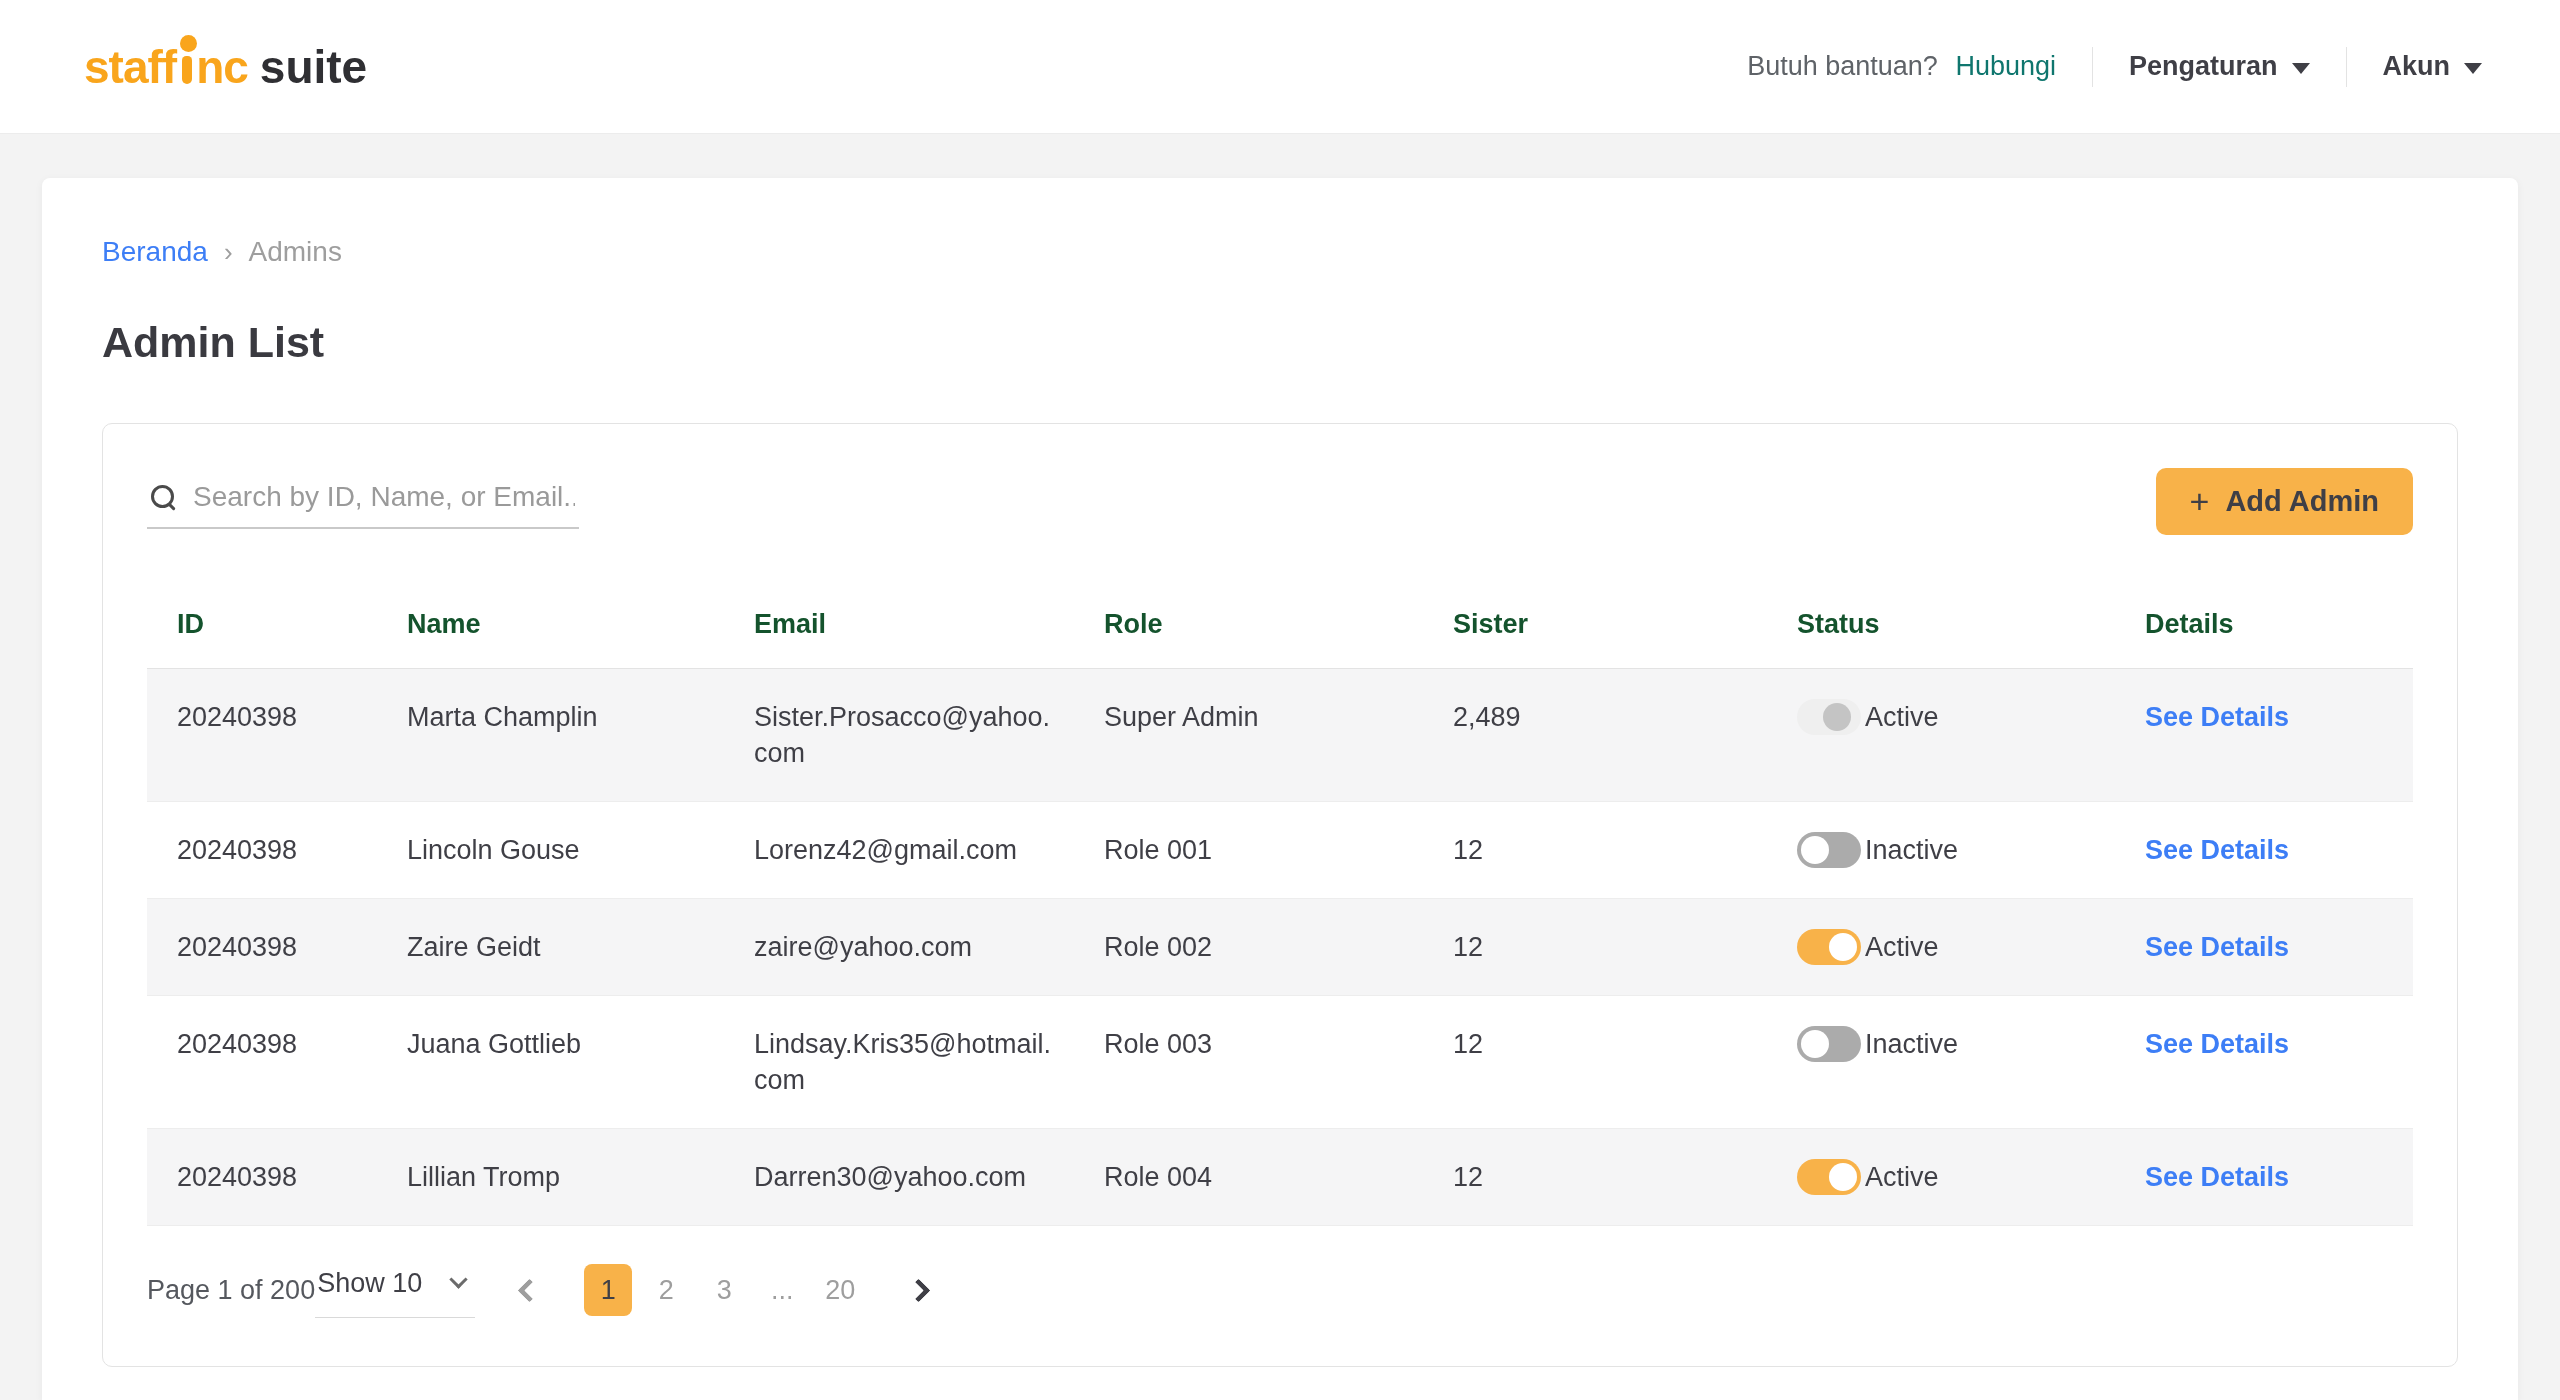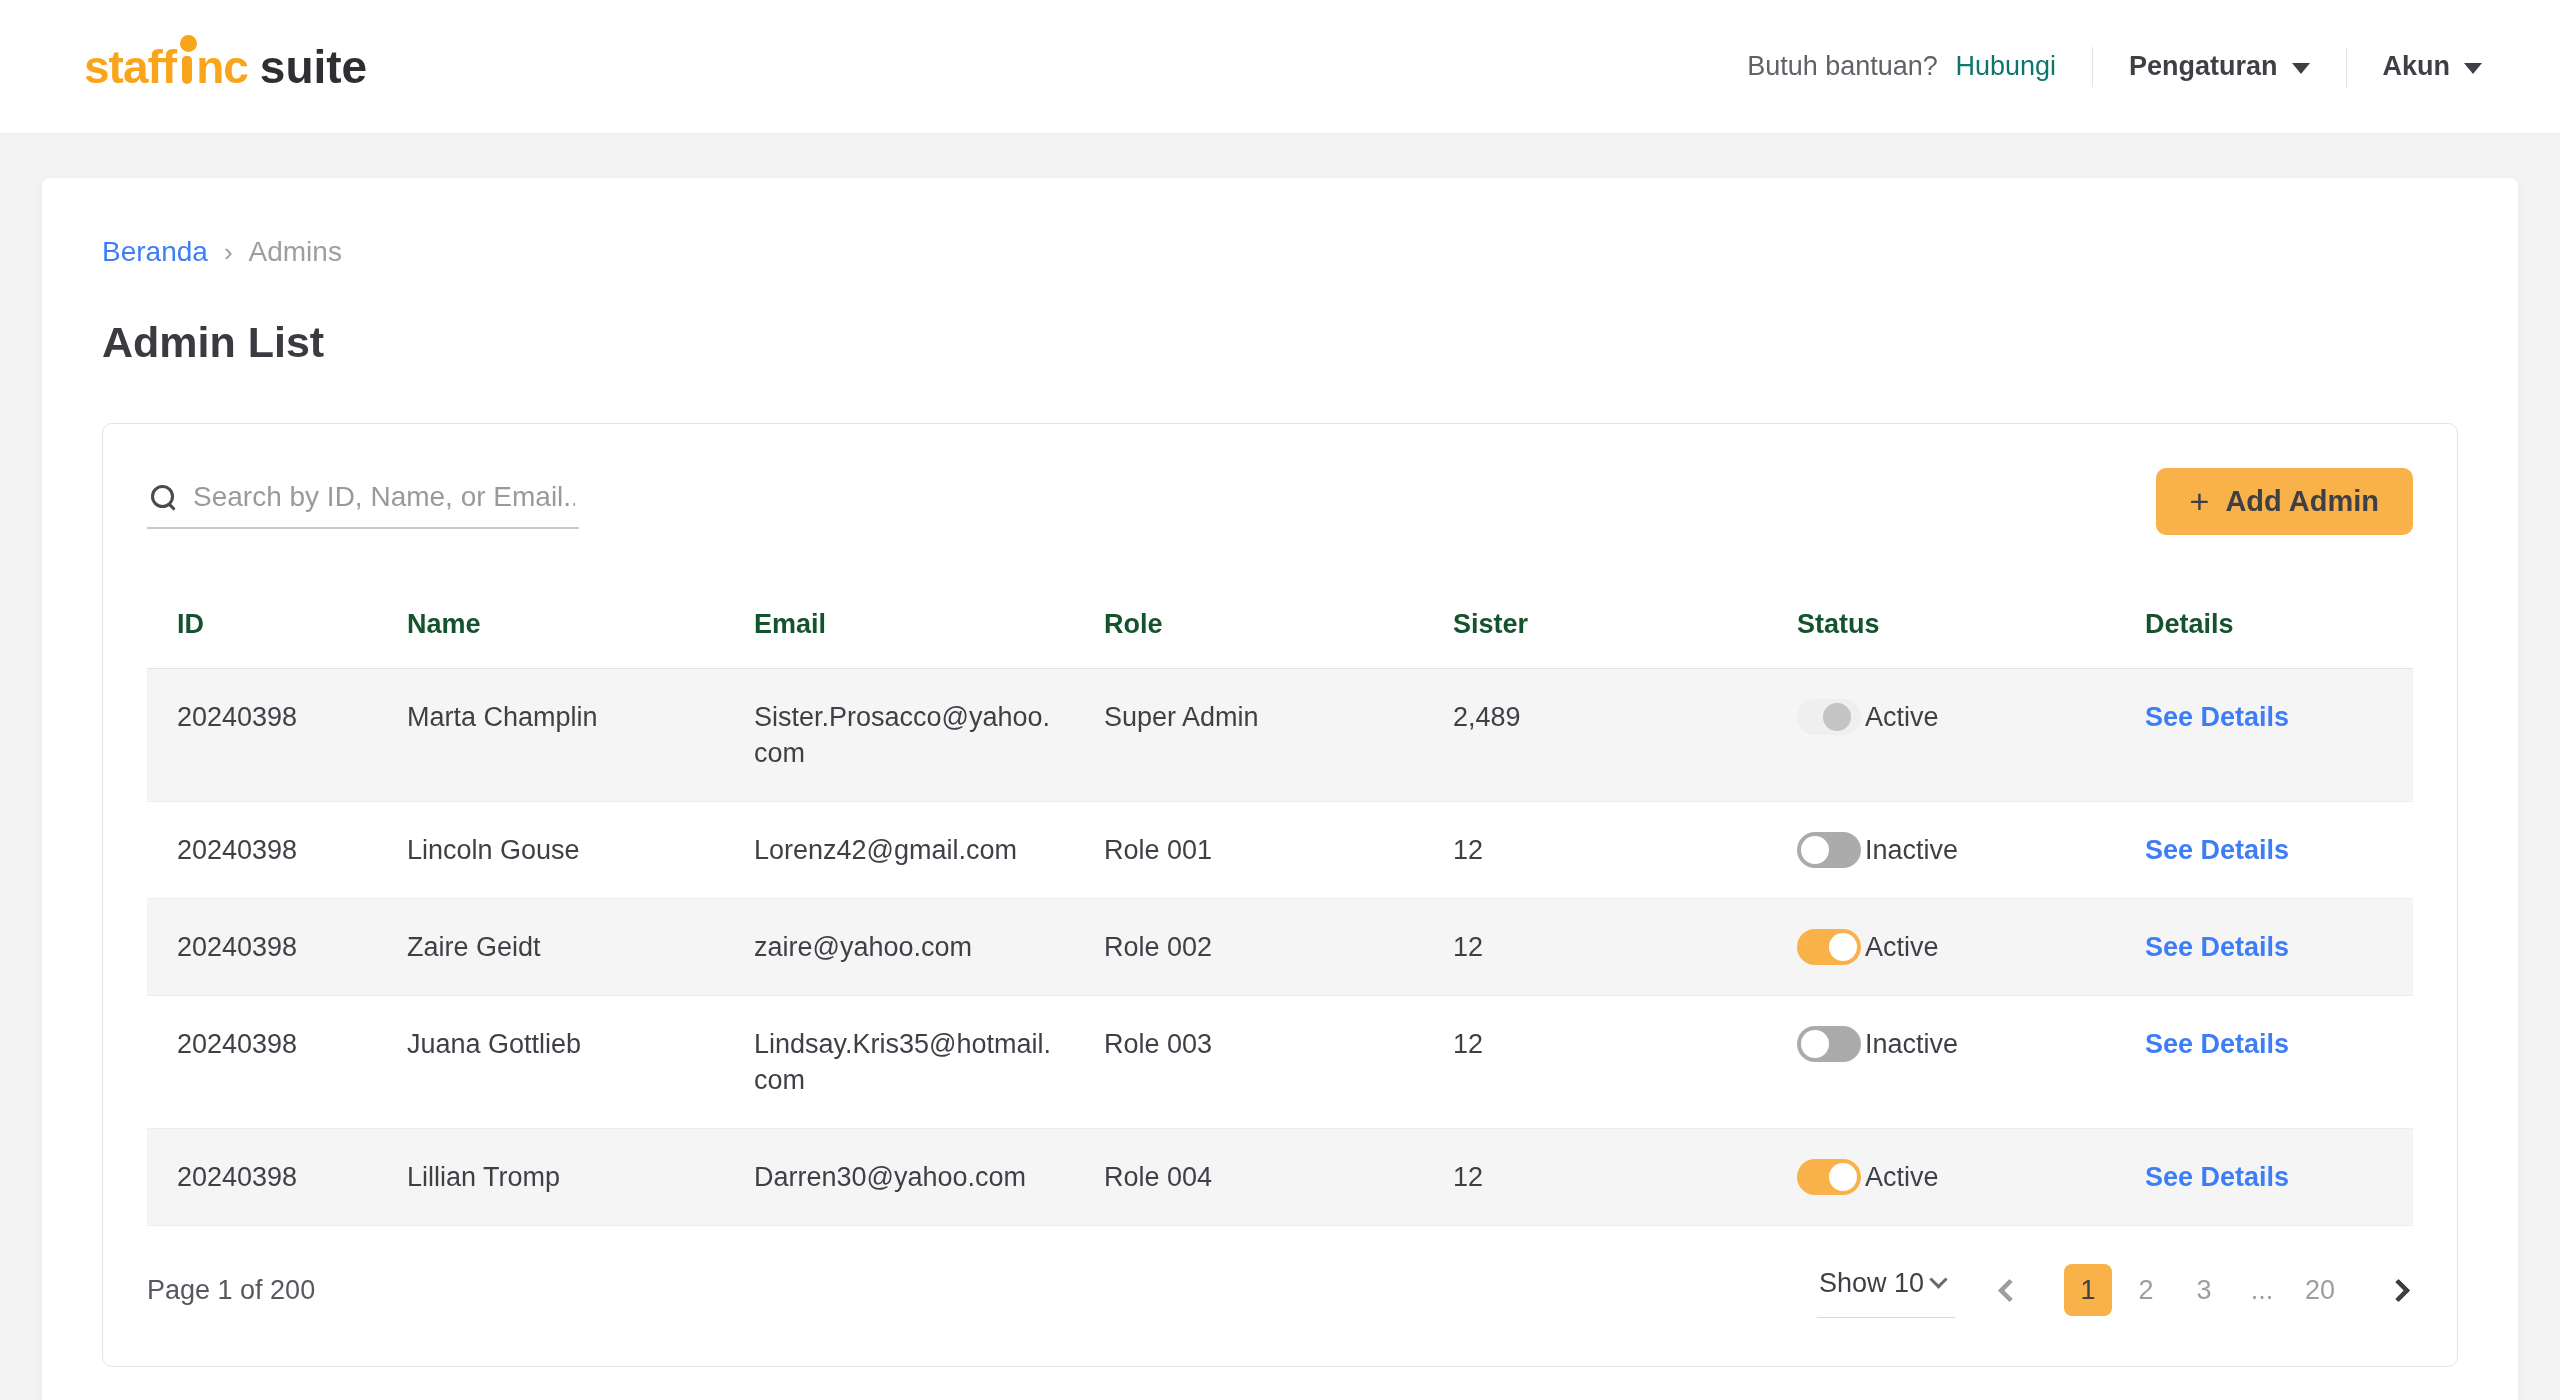--- a/index.html
+++ b/index.html
@@ -53,24 +53,24 @@
   .email-wrap { width:300px; word-break:break-all; }
   .status-cell { display:flex; align-items:flex-start; gap:4px; }
   .toggle { position:relative; width:64px; height:36px; border-radius:18px; flex:0 0 auto; cursor:pointer; }
   .toggle .knob { position:absolute; top:4px; width:28px; height:28px; border-radius:50%; background:#fff; }
   .toggle.on { background:#f8b249; } .toggle.on .knob { left:32px; }
   .toggle.off { background:#ababab; } .toggle.off .knob { left:4px; }
   .toggle.disabled-on { background:#efefef; } .toggle.disabled-on .knob { left:26px; background:#c4c4c4; }
   .details-link { color:#3d7ef6; font-weight:bold; text-decoration:none; cursor:pointer; }
 
   
-  .pagination { display:flex; align-items:center; justify-content:space-between; padding:36px 0 48px 0; }
+  .pagination { display:flex; align-items:center; justify-content:flex-start; padding:36px 0 48px 0; }
   .page-summary { color:#55585e; }
   .pag-right { display:flex; align-items:center; gap:40px; }
-  .show-select { display:flex; align-items:center; gap:8px; border-bottom:1px solid #d9d9d9; padding:6px 10px 18px 2px; cursor:pointer; color:#3f3f46; }
+  .show-select { display:flex; align-items:center; gap:30px; border-bottom:1px solid #d9d9d9; padding:6px 10px 18px 2px; cursor:pointer; color:#3f3f46; }
   .chev { display:inline-block; width:13px; height:13px; border-right:3px solid #6b6b6b; border-bottom:3px solid #6b6b6b; transform:rotate(45deg); margin-top:-8px; }
   .nav-chev { width:17px; height:17px; border-width:5px; border-radius:2px; cursor:pointer; }
   .chev-left { border-right:none; border-bottom:none; border-left:5px solid #9e9e9e; border-top:5px solid #9e9e9e; transform:rotate(-45deg); margin:0 6px; }
   .chev-right { border-right:5px solid #3f3f46; border-bottom:5px solid #3f3f46; transform:rotate(-45deg); margin:0 6px; }
   .pages { display:flex; align-items:center; gap:10px; }
   .page-btn { min-width:48px; height:52px; display:flex; align-items:center; justify-content:center; color:#9e9e9e; cursor:pointer; border-radius:8px; }
   .page-btn.active { background:#f8b249; color:#3f3f46; }
 </style>
 </head>
 <body>

